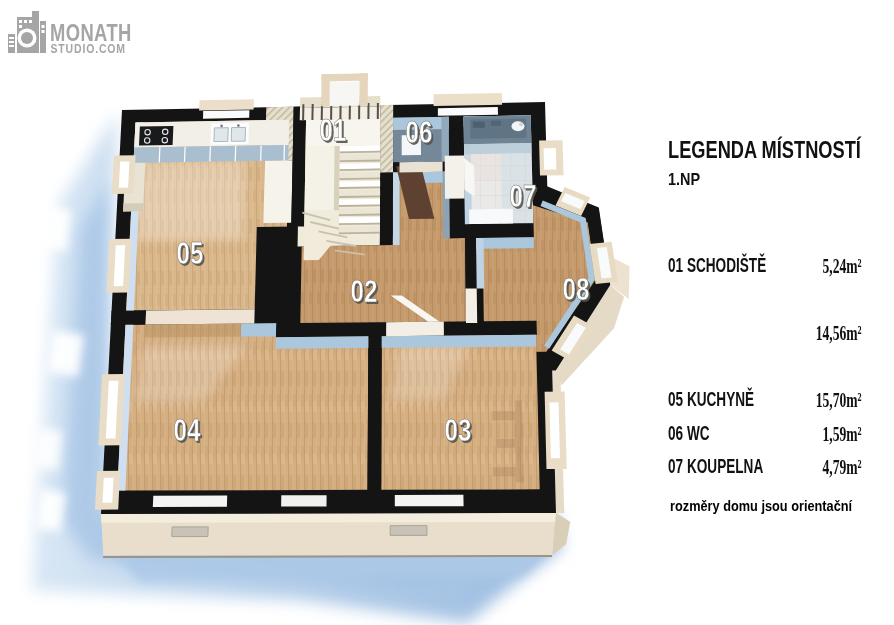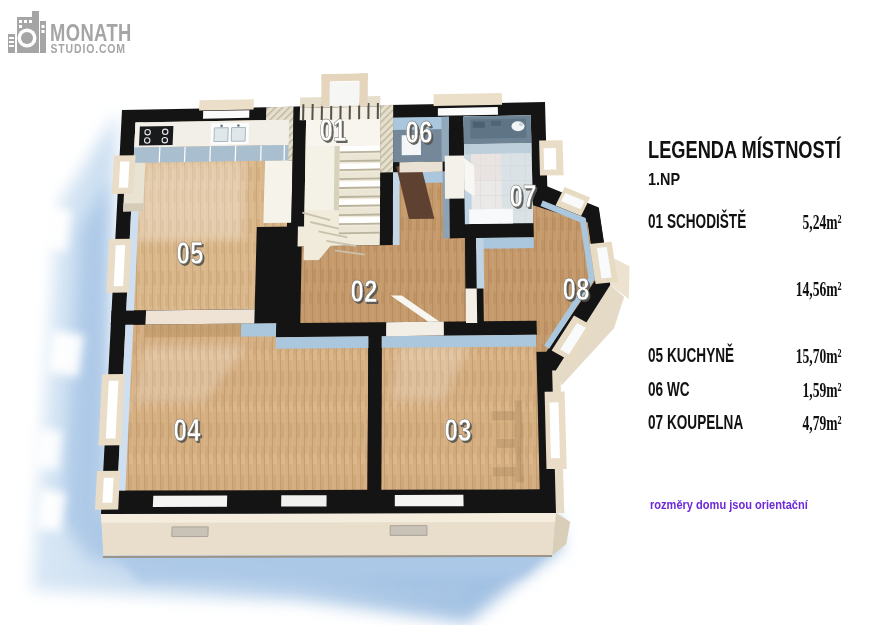--- a/index.html
+++ b/index.html
@@ -1,30 +1,30 @@
 <!DOCTYPE html>
 <html><head><meta charset="utf-8">
 <style>
 html,body{margin:0;padding:0;background:#ffffff;}
 #page{position:relative;width:894px;height:625px;overflow:hidden;background:#ffffff;
   font-family:"Liberation Sans", sans-serif;}
 #plan{position:absolute;left:0;top:0;}
 #logo{position:absolute;left:8px;top:0px;width:230px;height:60px;}
-#legend{position:absolute;left:648px;top:0;width:226px;height:519px;color:#111;}
+#legend{position:absolute;left:668px;top:0;width:226px;height:519px;color:#111;}
 #ltitle{position:absolute;top:136px;left:0;font-size:24px;font-weight:bold;white-space:nowrap;}
 #ltitle span{display:inline-block;transform:scaleX(0.76);transform-origin:left;}
 #lnp{position:absolute;top:170px;left:0;font-size:17px;font-weight:bold;text-align:center;}
 #lnp span{display:inline-block;transform:scaleX(0.85);transform-origin:left;}
-.item{position:absolute;left:0;width:200px;height:24px;font-weight:bold;font-size:20px;white-space:nowrap;}
+.item{position:absolute;left:0;width:200px;height:24px;font-weight:bold;font-size:20px;white-space:nowrap;margin-top:44px;}
 .iname{position:absolute;left:0;top:0;}
 .iname span{display:inline-block;transform:scaleX(0.68);transform-origin:left;}
 .ival{position:absolute;right:6px;top:0;font-family:Liberation Serif, serif;}
 .ival span{display:inline-block;transform:scaleX(0.68);transform-origin:right;}
 .ival sup{font-size:12px;position:relative;top:2px;}
-#lfoot{position:absolute;top:497px;left:2px;font-size:13px;font-weight:bold;color:#6d28d9;}
+#lfoot{position:absolute;top:497px;left:2px;font-size:15px;font-weight:bold;color:#000000;}
 #lfoot span{display:inline-block;transform:scaleX(0.85);transform-origin:left;}
 </style></head>
 <body>
 <div id="page">
 
 <div id="plan">
 <svg width="894" height="625" viewBox="0 0 894 625" xmlns="http://www.w3.org/2000/svg">
 <defs>
 <pattern id="wood1" width="8" height="52" patternUnits="userSpaceOnUse">
  <rect width="8" height="52" fill="#d5ae81"></rect>

